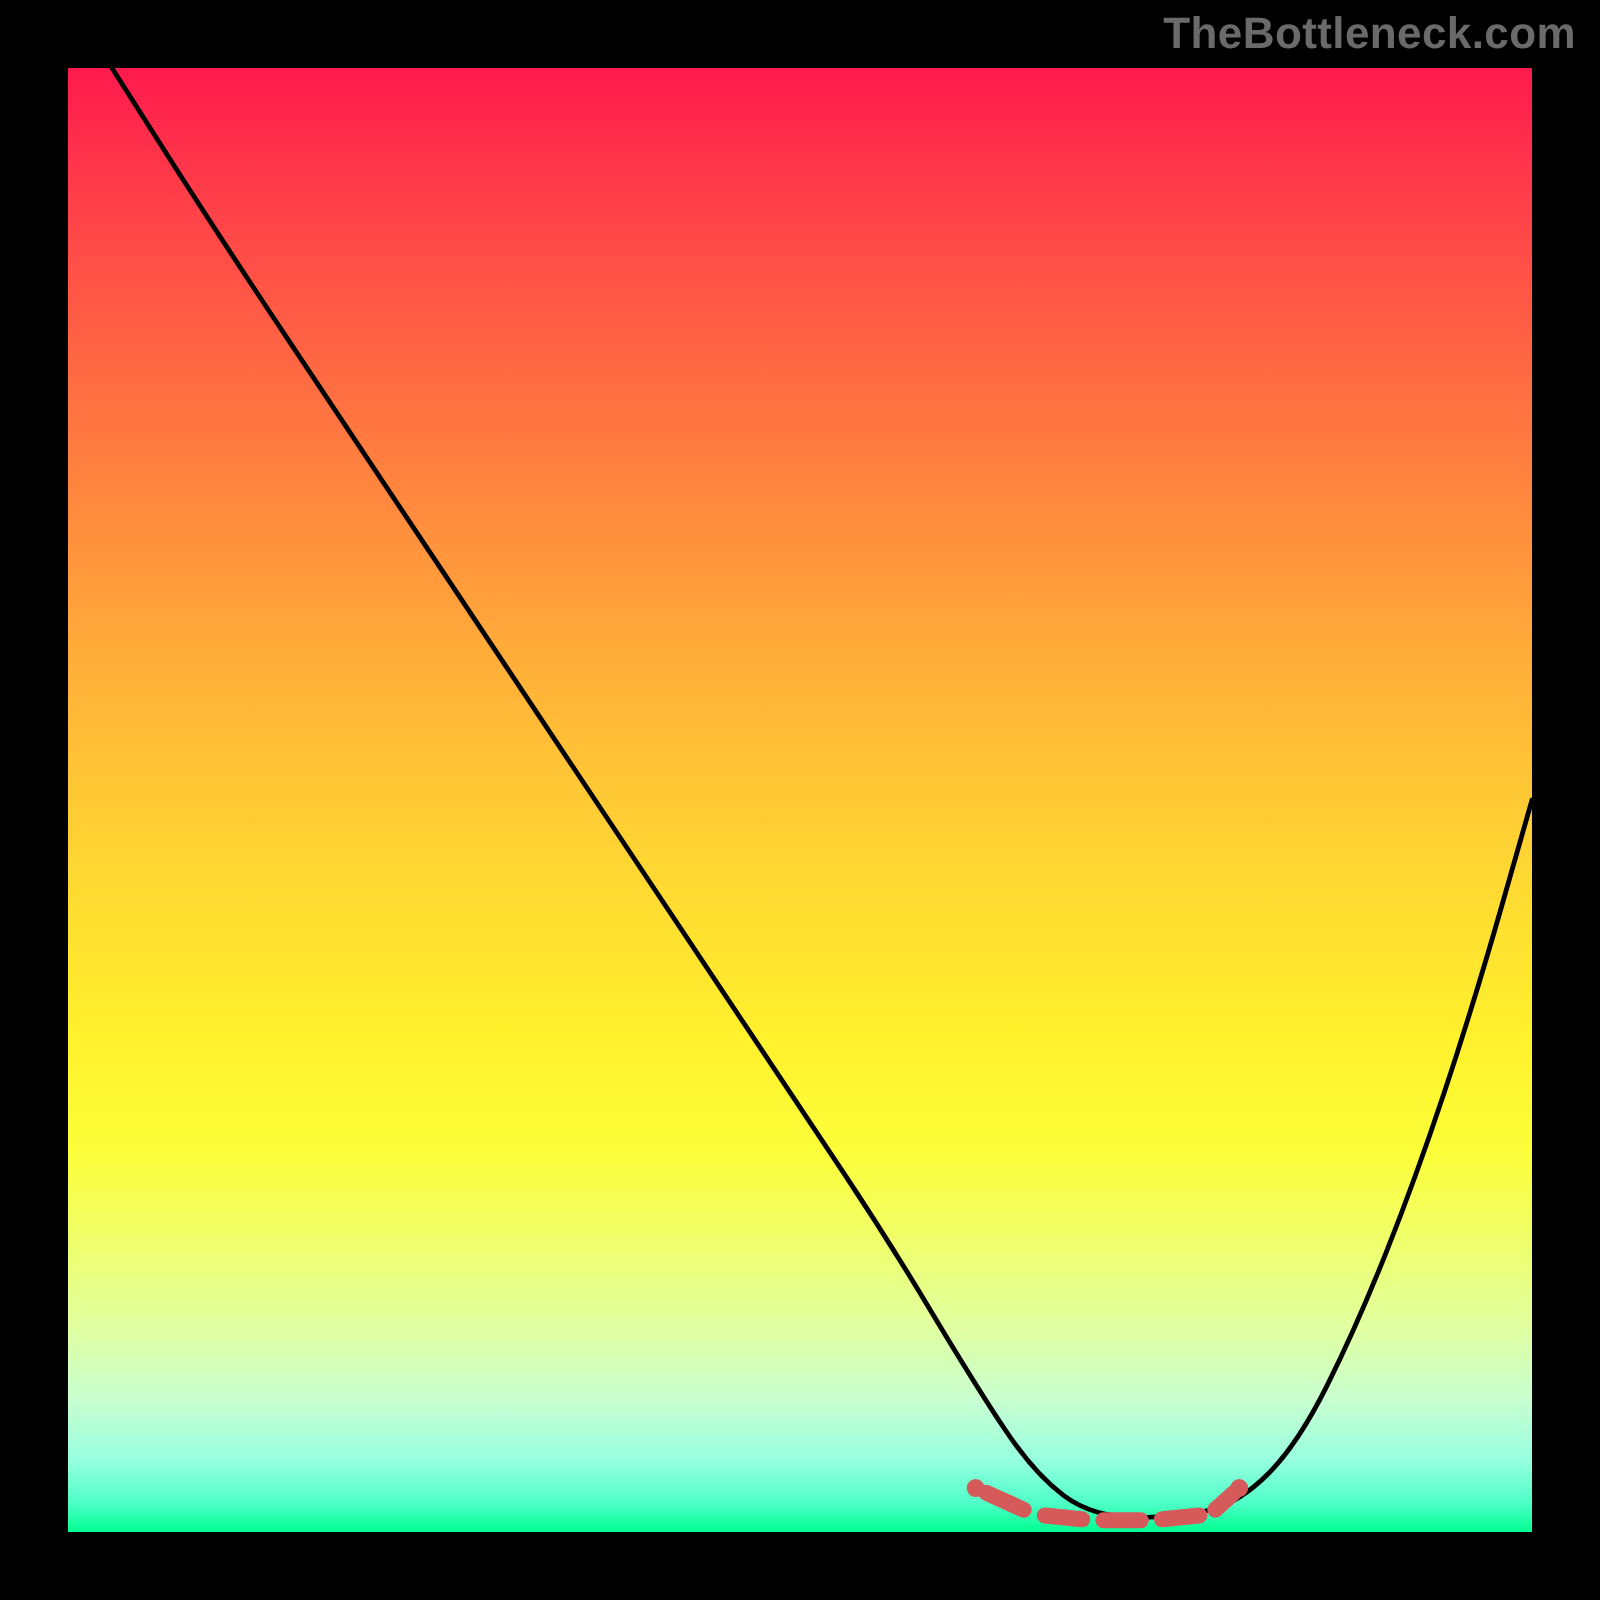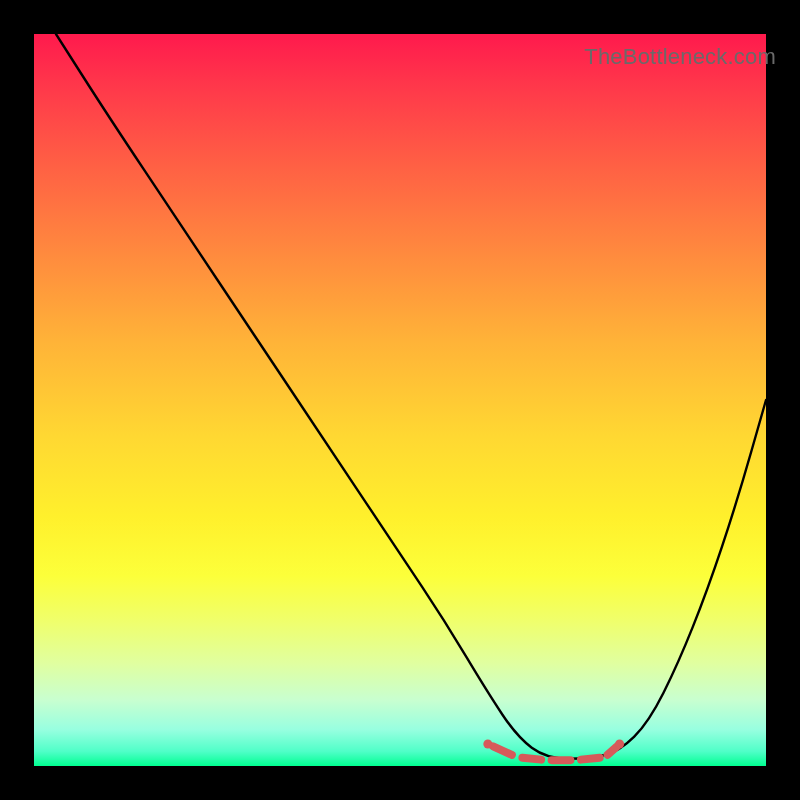--- a/index.html
+++ b/index.html
@@ -7,27 +7,26 @@
     width: 800px;
     height: 800px;
     background: #000;
     position: relative;
     font-family: Arial, sans-serif;
     overflow: hidden;
   }
   .watermark {
     position: absolute;
     top: 4px;
-    right: 24px;
+    right: 12px;
     color: #6a6a6a;
     font-size: 22px;
-    font-weight: 400;
+    font-weight: 700;
     z-index: 10;
     letter-spacing: 0.2px;
-    margin-top: 40px;
   }
   .plot-area {
     position: absolute;
     left: 34px;
     top: 34px;
     width: 732px;
     height: 732px;
     background: linear-gradient(to bottom,
       #ff1a4d 0%,
       #ff3b4a 8%,

